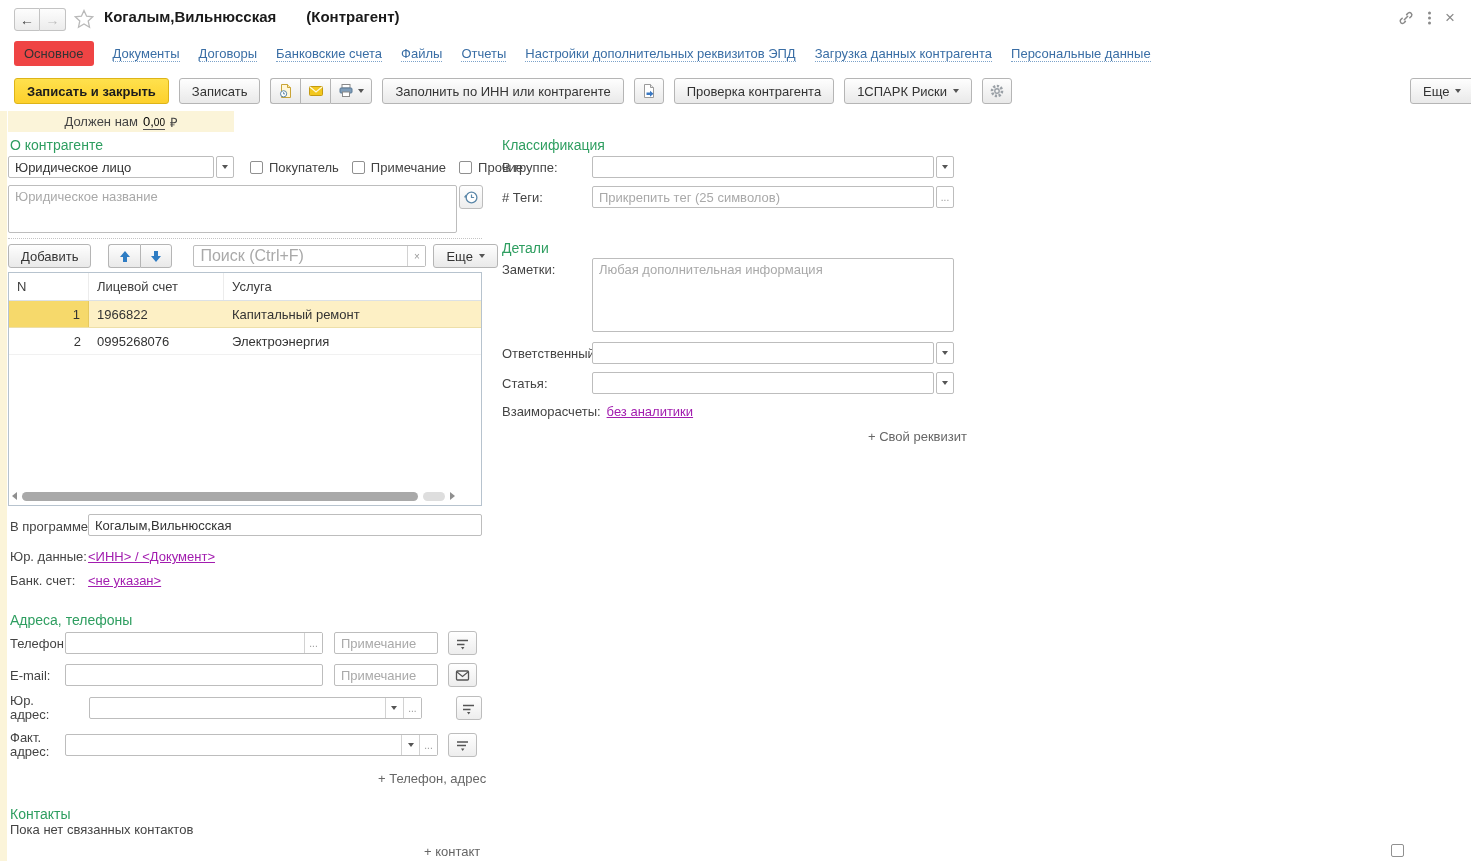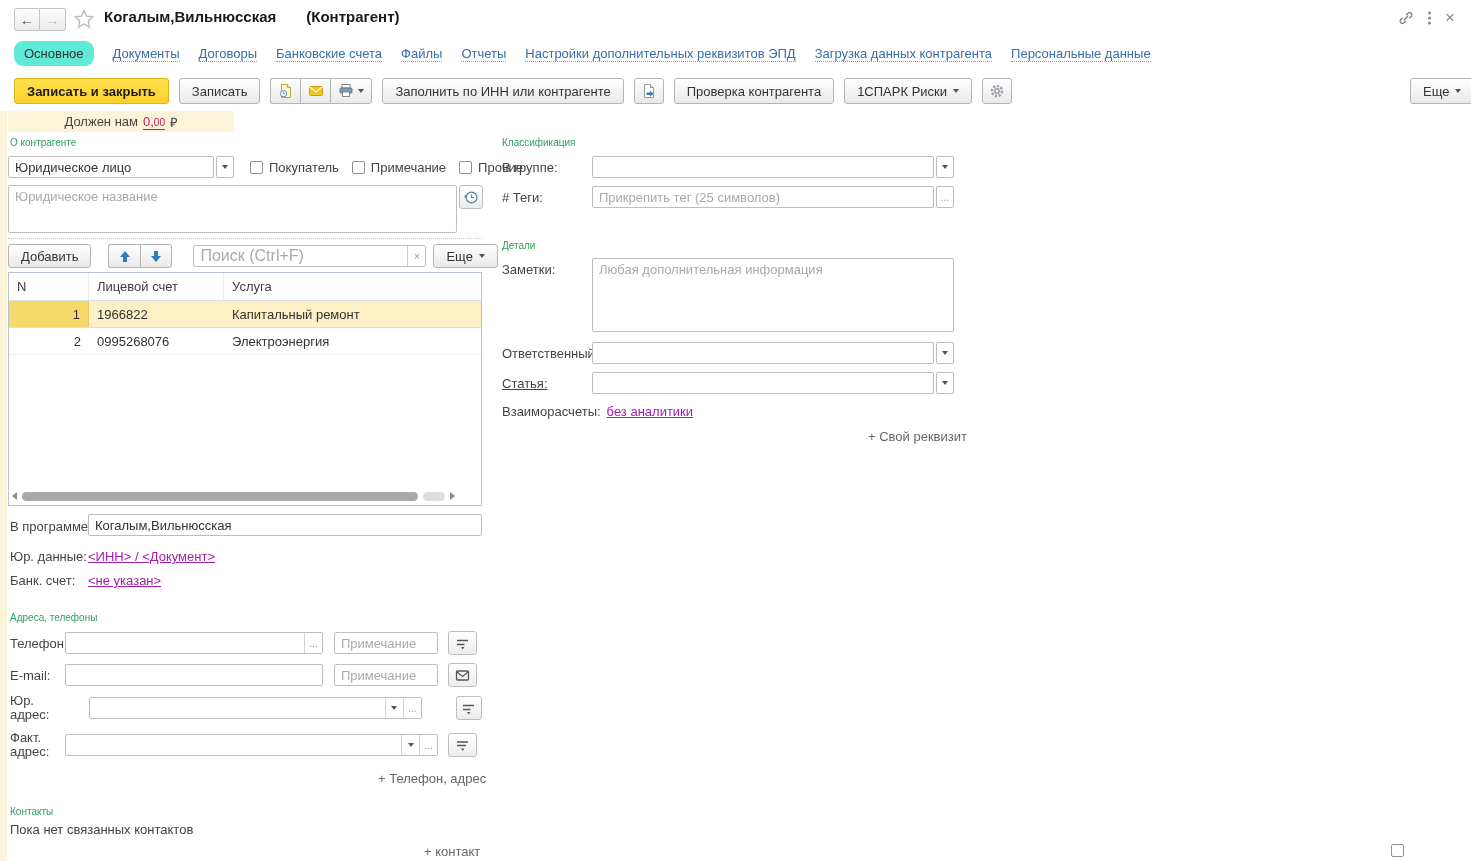--- a/index.html
+++ b/index.html
@@ -33,32 +33,32 @@
             box-sizing:border-box;height:22px;align-items:stretch;}
   .seg-wrap input{border:none;outline:none;flex:1;min-width:0;padding:0 6px;
             font-family:"Liberation Sans",sans-serif;font-size:16px;color:#333;background:transparent;}
   .seg-btn{width:17px;display:flex;align-items:center;justify-content:center;
            border-left:1px solid #d2d2d2;color:#999;background:#fff;font-size:10px;cursor:pointer;flex:none;}
   .combo-btn{width:18px;height:22px;border:1px solid #bdbdbd;border-radius:2px;background:#fff;
              display:inline-flex;align-items:center;justify-content:center;margin-left:2px;cursor:pointer;box-sizing:border-box;flex:none;}
   .mini-icon-btn{width:29px;height:24px;border:1px solid #bdbdbd;border-radius:3px;
              background:linear-gradient(#fff,#ededed);display:flex;align-items:center;justify-content:center;cursor:pointer;box-sizing:border-box;}
   
-  .green-h{color:#2e9e60;font-size:10px;}
+  .green-h{color:#2e9e60;font-size:14px;}
   .lbl{color:#444;}
   .link{color:#a21caf;text-decoration:underline;cursor:pointer;white-space:nowrap;}
   .link-dot{color:#3a6ea5;text-decoration:none;border-bottom:1px dotted #7ba2c9;cursor:pointer;white-space:nowrap;}
   .plus-link{color:#666;cursor:pointer;white-space:nowrap;}
   .chk{width:13px;height:13px;border:1px solid #909090;border-radius:2px;background:#fff;
        display:inline-block;box-sizing:border-box;cursor:pointer;flex:none;}
   
   .nav-btn{width:26px;height:23px;border:1px solid #c3c3c3;background:linear-gradient(#fdfdfd,#ececec);
        display:flex;align-items:center;justify-content:center;font-size:14px;cursor:pointer;box-sizing:border-box;}
   .title{font-size:15px;font-weight:bold;color:#1a1a1a;white-space:nowrap;}
-  .tab-active{background:#5eead4;border-radius:9px;padding:5px 10px;color:#333;cursor:default;white-space:nowrap;}
+  .tab-active{background:#ef4444;border-radius:3px;padding:5px 10px;color:#333;cursor:default;white-space:nowrap;}
   
   .table{border:1px solid #b7c3ce;background:#fff;box-sizing:border-box;}
   .thead{display:flex;height:27px;border-bottom:1px solid #dce1e6;align-items:stretch;color:#3c3c3c;}
   .th{padding:0 8px;border-right:1px solid #ececec;display:flex;align-items:center;box-sizing:border-box;}
   .th:last-child{border-right:none;}
   .trow{display:flex;height:26px;align-items:stretch;border-bottom:1px solid #f1f1f1;cursor:pointer;}
   .trow.sel{background:#fdf0c5;border-bottom:1px solid #eddfa9;}
   .cell{display:flex;align-items:center;padding:0 8px;box-sizing:border-box;}
   .cell-n{width:80px;justify-content:flex-end;}
   .trow.sel .cell-n{background:#f6d96b;border-right:1px solid #e6c95e;}
@@ -173,21 +173,21 @@
 </div>
 <div class="abs" style="left:1410px;top:78px;">
   <div class="btn" style="gap:6px;">
     <span>Еще</span>
     <span class="caret"></span>
   </div>
 </div>
 
 <div class="abs yellow-strip" style="left:8px;top:111px;width:226px;height:21px;display:flex;align-items:center;justify-content:center;gap:5px;">
   <span class="lbl">Должен нам</span>
-  <span style="border-bottom:1px solid #555;cursor:pointer;color:#be185d;"><span>0,</span><span style="font-size:10px;">00</span></span>
+  <span style="border-bottom:1px solid #555;cursor:pointer;color:#000000;"><span>0,</span><span style="font-size:10px;">00</span></span>
   <span class="lbl">₽</span>
 </div>
 
 <div class="abs green-h" style="left:10px;top:137px;">О контрагенте</div>
 
 <div class="abs" style="left:8px;top:156px;display:flex;align-items:center;">
   <input class="input" style="width: 206px;" value="Юридическое лицо">
   <div class="combo-btn">
       <span class="caret"></span>
     </div>
@@ -378,21 +378,21 @@
 
 <div class="abs" style="left:502px;top:342px;width:452px;display:flex;align-items:center;">
   <span class="lbl" style="width:90px;flex:none;">Ответственный:</span>
   <input class="input" style="flex: 1 1 0%;">
   <div class="combo-btn">
       <span class="caret"></span>
     </div>
 </div>
 
 <div class="abs" style="left:502px;top:372px;width:452px;display:flex;align-items:center;">
-  <span class="lbl" style="width:90px;flex:none;text-decoration:underline;">Статья:</span>
+  <span class="lbl" style="width:90px;flex:none;">Статья:</span>
   <input class="input" style="flex: 1 1 0%;">
   <div class="combo-btn">
       <span class="caret"></span>
     </div>
 </div>
 
 <div class="abs" style="left:502px;top:404px;display:flex;gap:6px;align-items:center;">
   <span class="lbl">Взаиморасчеты:</span>
   <span class="link">без аналитики</span>
 </div>

